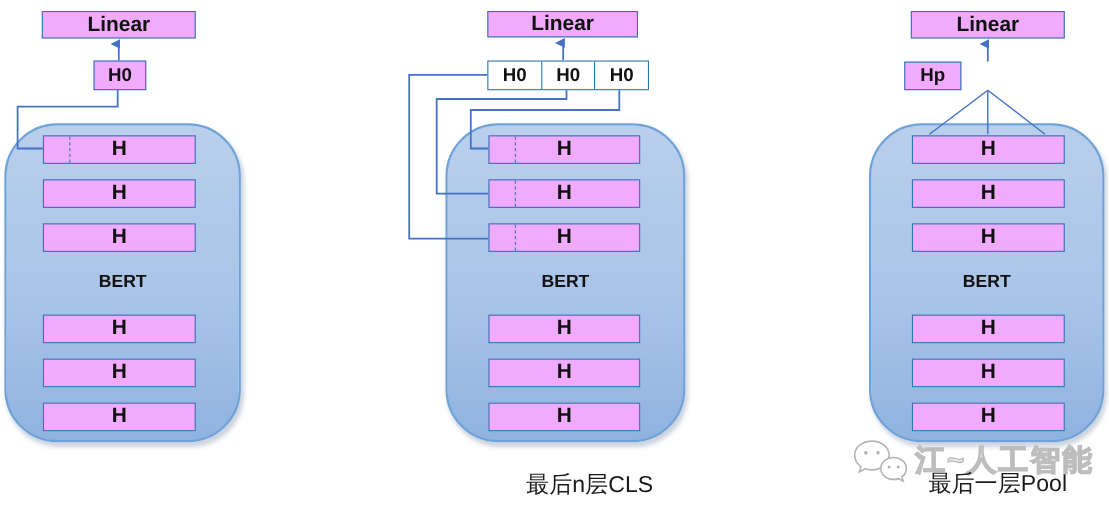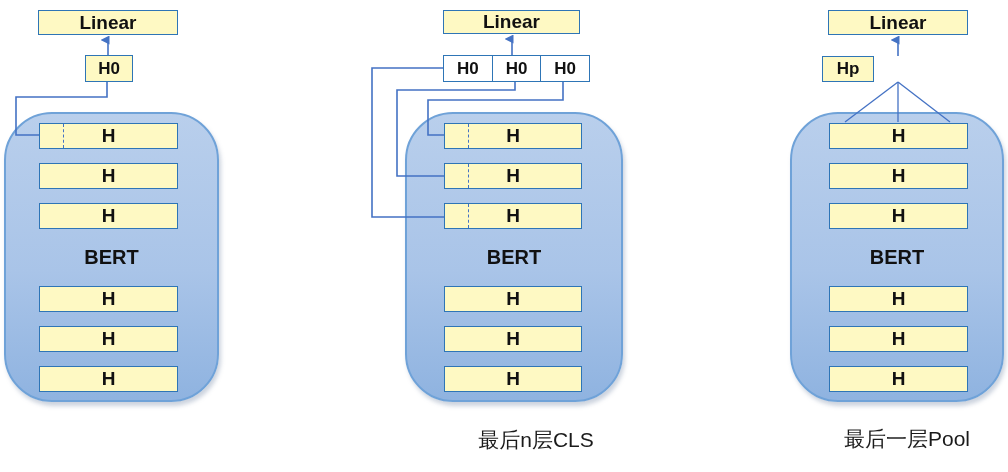--- a/index.html
+++ b/index.html
@@ -6,21 +6,21 @@
   body { font-family: "Liberation Sans", "DejaVu Sans", sans-serif; }
   #canvas {
     position: relative;
     width: 1008px;
     height: 472px;
     background: #ffffff;
     overflow: hidden;
   }
   .box {
     position: absolute;
-    background: #fef9c3;
+    background: #f0abfc;
     border: 1.6px solid #2e75b6;
     display: flex;
     align-items: center;
     justify-content: center;
     font-weight: bold;
     color: #111111;
     box-sizing: border-box;
     z-index: 10;
   }
   .linear-box { font-size: 19px; }
@@ -56,21 +56,21 @@
     z-index: 1;
   }
   .bert-label {
     position: absolute;
     top: 243px;
     height: 28px;
     display: flex;
     align-items: center;
     justify-content: center;
     font-weight: bold;
-    font-size: 20px;
+    font-size: 16px;
     color: #111111;
     z-index: 10;
   }
   .cls-dash {
     position: absolute;
     width: 0;
     height: 24px;
     border-left: 1.6px dashed #4472c4;
     z-index: 12;
   }
@@ -194,14 +194,25 @@
   <div class="box h-row" style="left:829px; top:203px; width:139px; height:26px;">H</div>
 
   <div class="bert-label" style="left:790px; width:214px;">BERT</div>
 
   <div class="box h-row" style="left:829px; top:286px; width:139px; height:26px;">H</div>
   <div class="box h-row" style="left:829px; top:326px; width:139px; height:26px;">H</div>
   <div class="box h-row" style="left:829px; top:366px; width:139px; height:26px;">H</div>
 
   <div class="caption" style="left:800px; width:214px; top:425px;">最后一层Pool</div>
 
+  <div id="watermark">
+    <svg width="56" height="46" viewBox="0 0 60 50">
+      <path d="M39 19.5c0-8-7.6-14-17-14S5 11.5 5 19.5c0 4.6 2.4 8.6 6.2 11.2l-1.6 5.1 5.7-3a20 20 0 0 0 6.7 1.1c9.4 0 17-6.4 17-14.5z" fill="#ffffff" stroke="#b5b5b5" stroke-width="1.6"></path>
+      <circle cx="16" cy="17" r="1.8" fill="#b5b5b5"></circle>
+      <circle cx="28" cy="17" r="1.8" fill="#b5b5b5"></circle>
+      <path d="M56 32.5c0-6.1-5.7-10.8-12.6-10.8S30.8 26.4 30.8 32.5 36.5 43.3 43.4 43.3c1.7 0 3.4-.3 4.9-.8l4.6 2.4-1.3-4.1c2.7-2 4.4-5 4.4-8.3z" fill="#ffffff" stroke="#b5b5b5" stroke-width="1.6"></path>
+      <circle cx="39" cy="31" r="1.5" fill="#b5b5b5"></circle>
+      <circle cx="48" cy="31" r="1.5" fill="#b5b5b5"></circle>
+    </svg>
+    <div id="watermark-text">江~人工智能</div>
+  </div>
 
 </div>
 
 </body></html>

